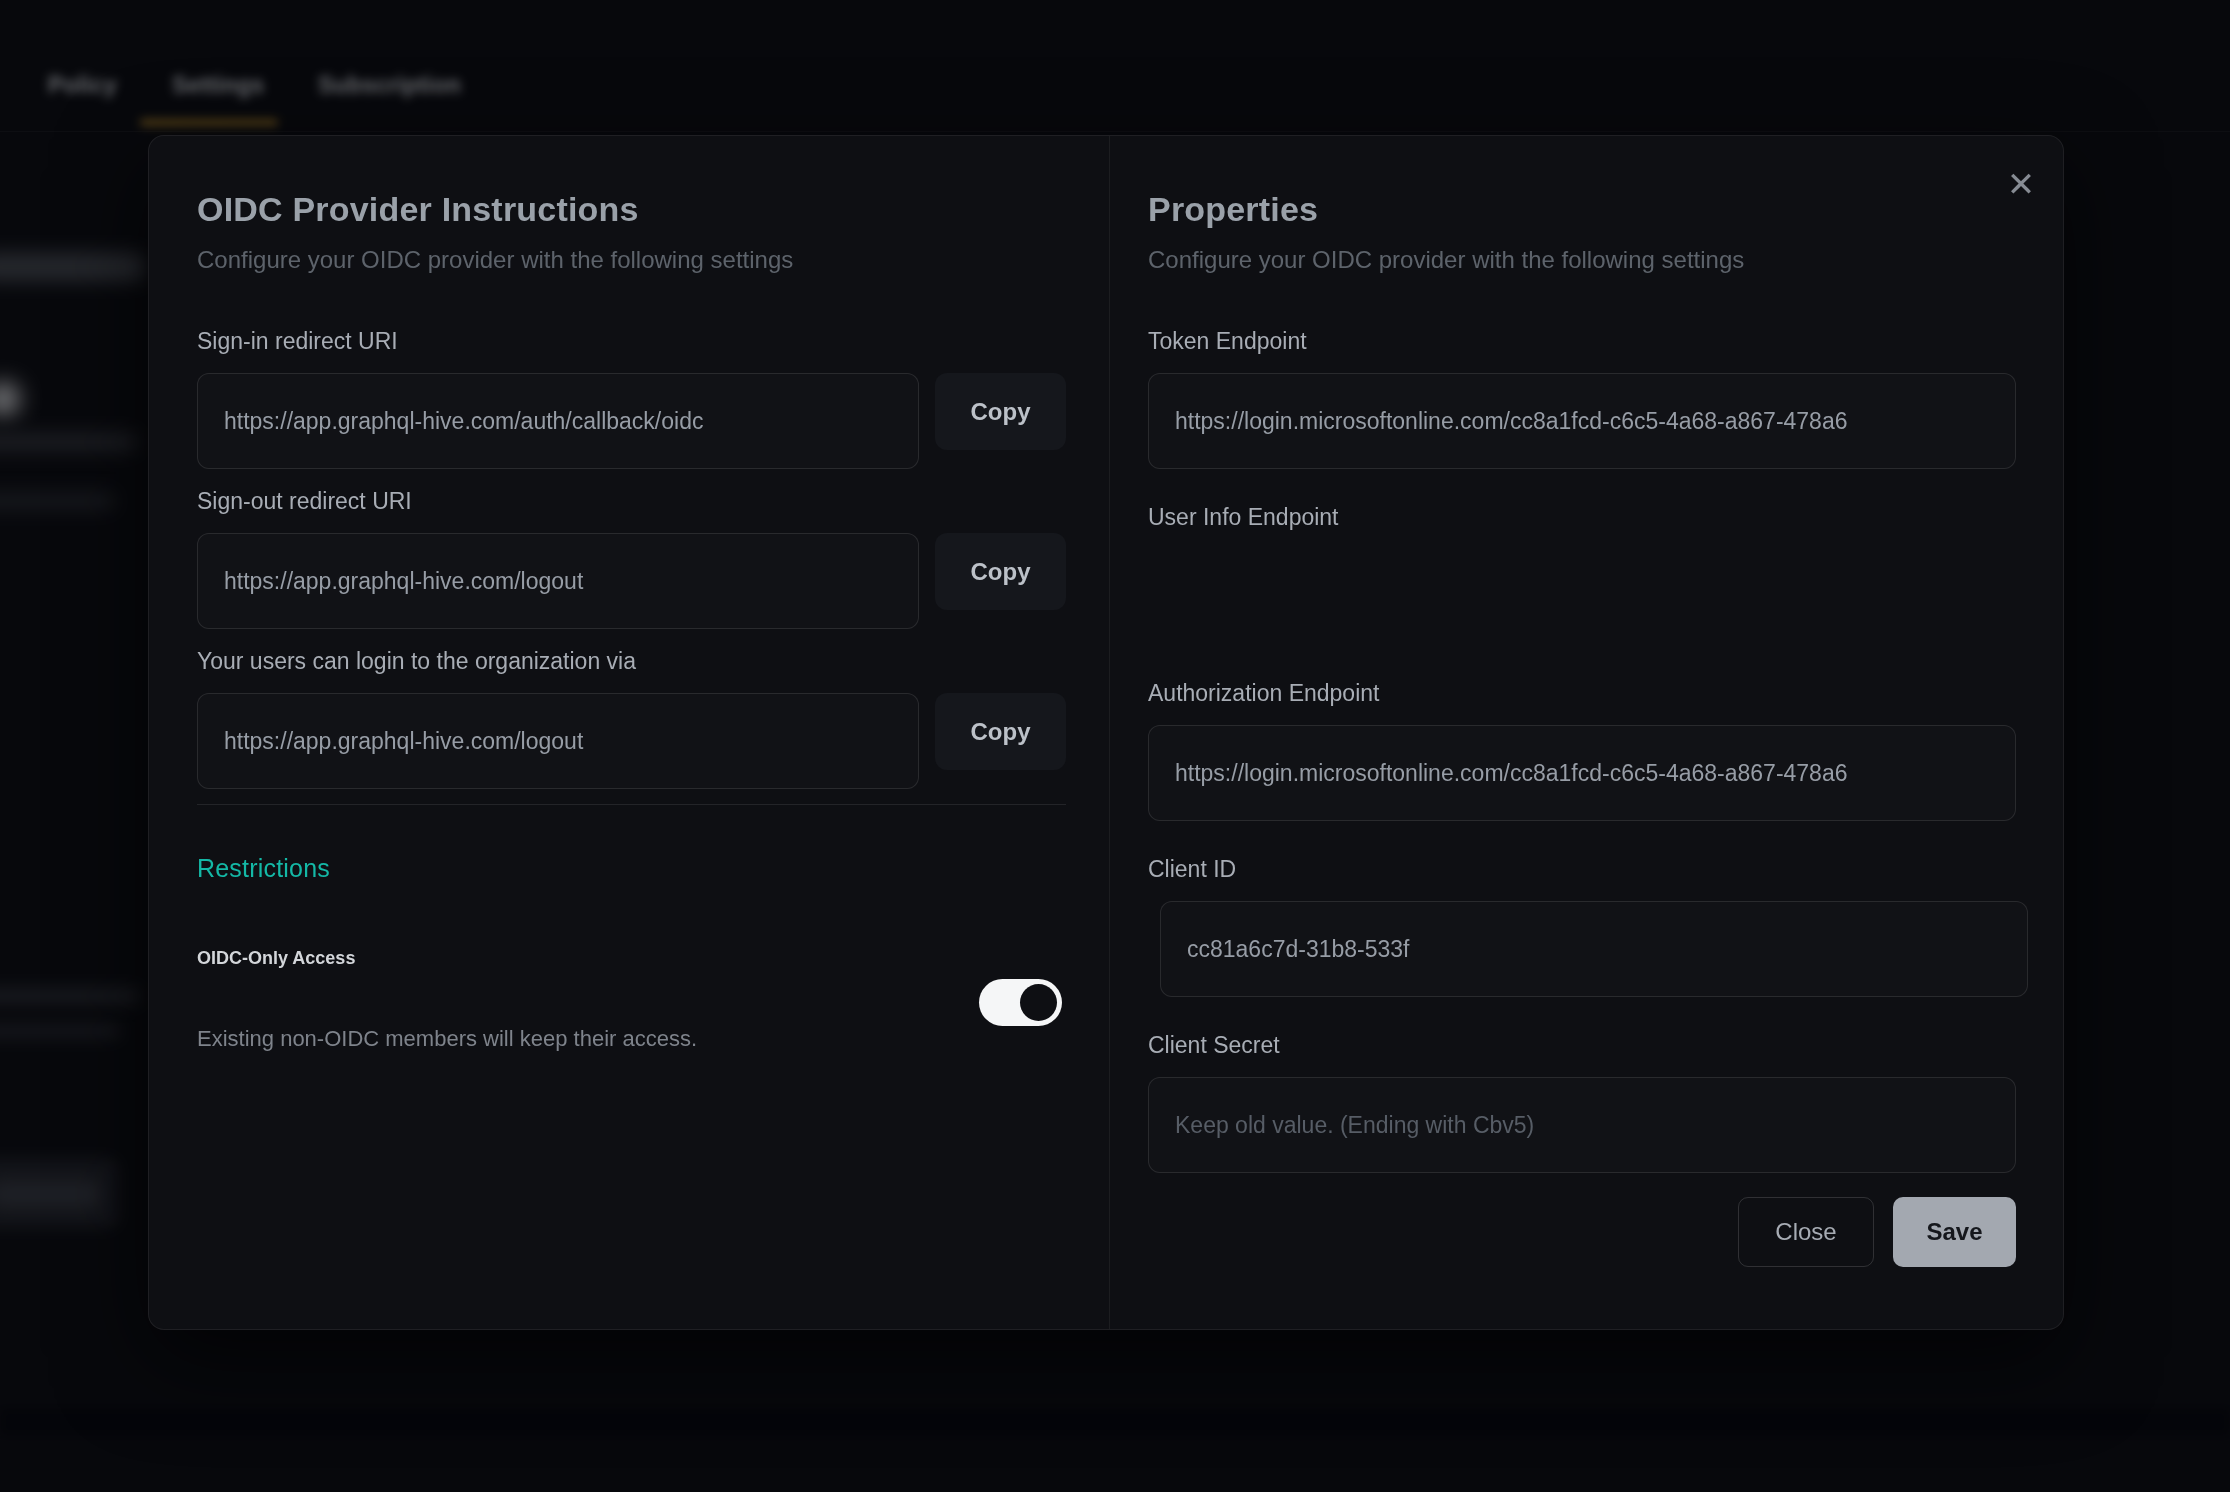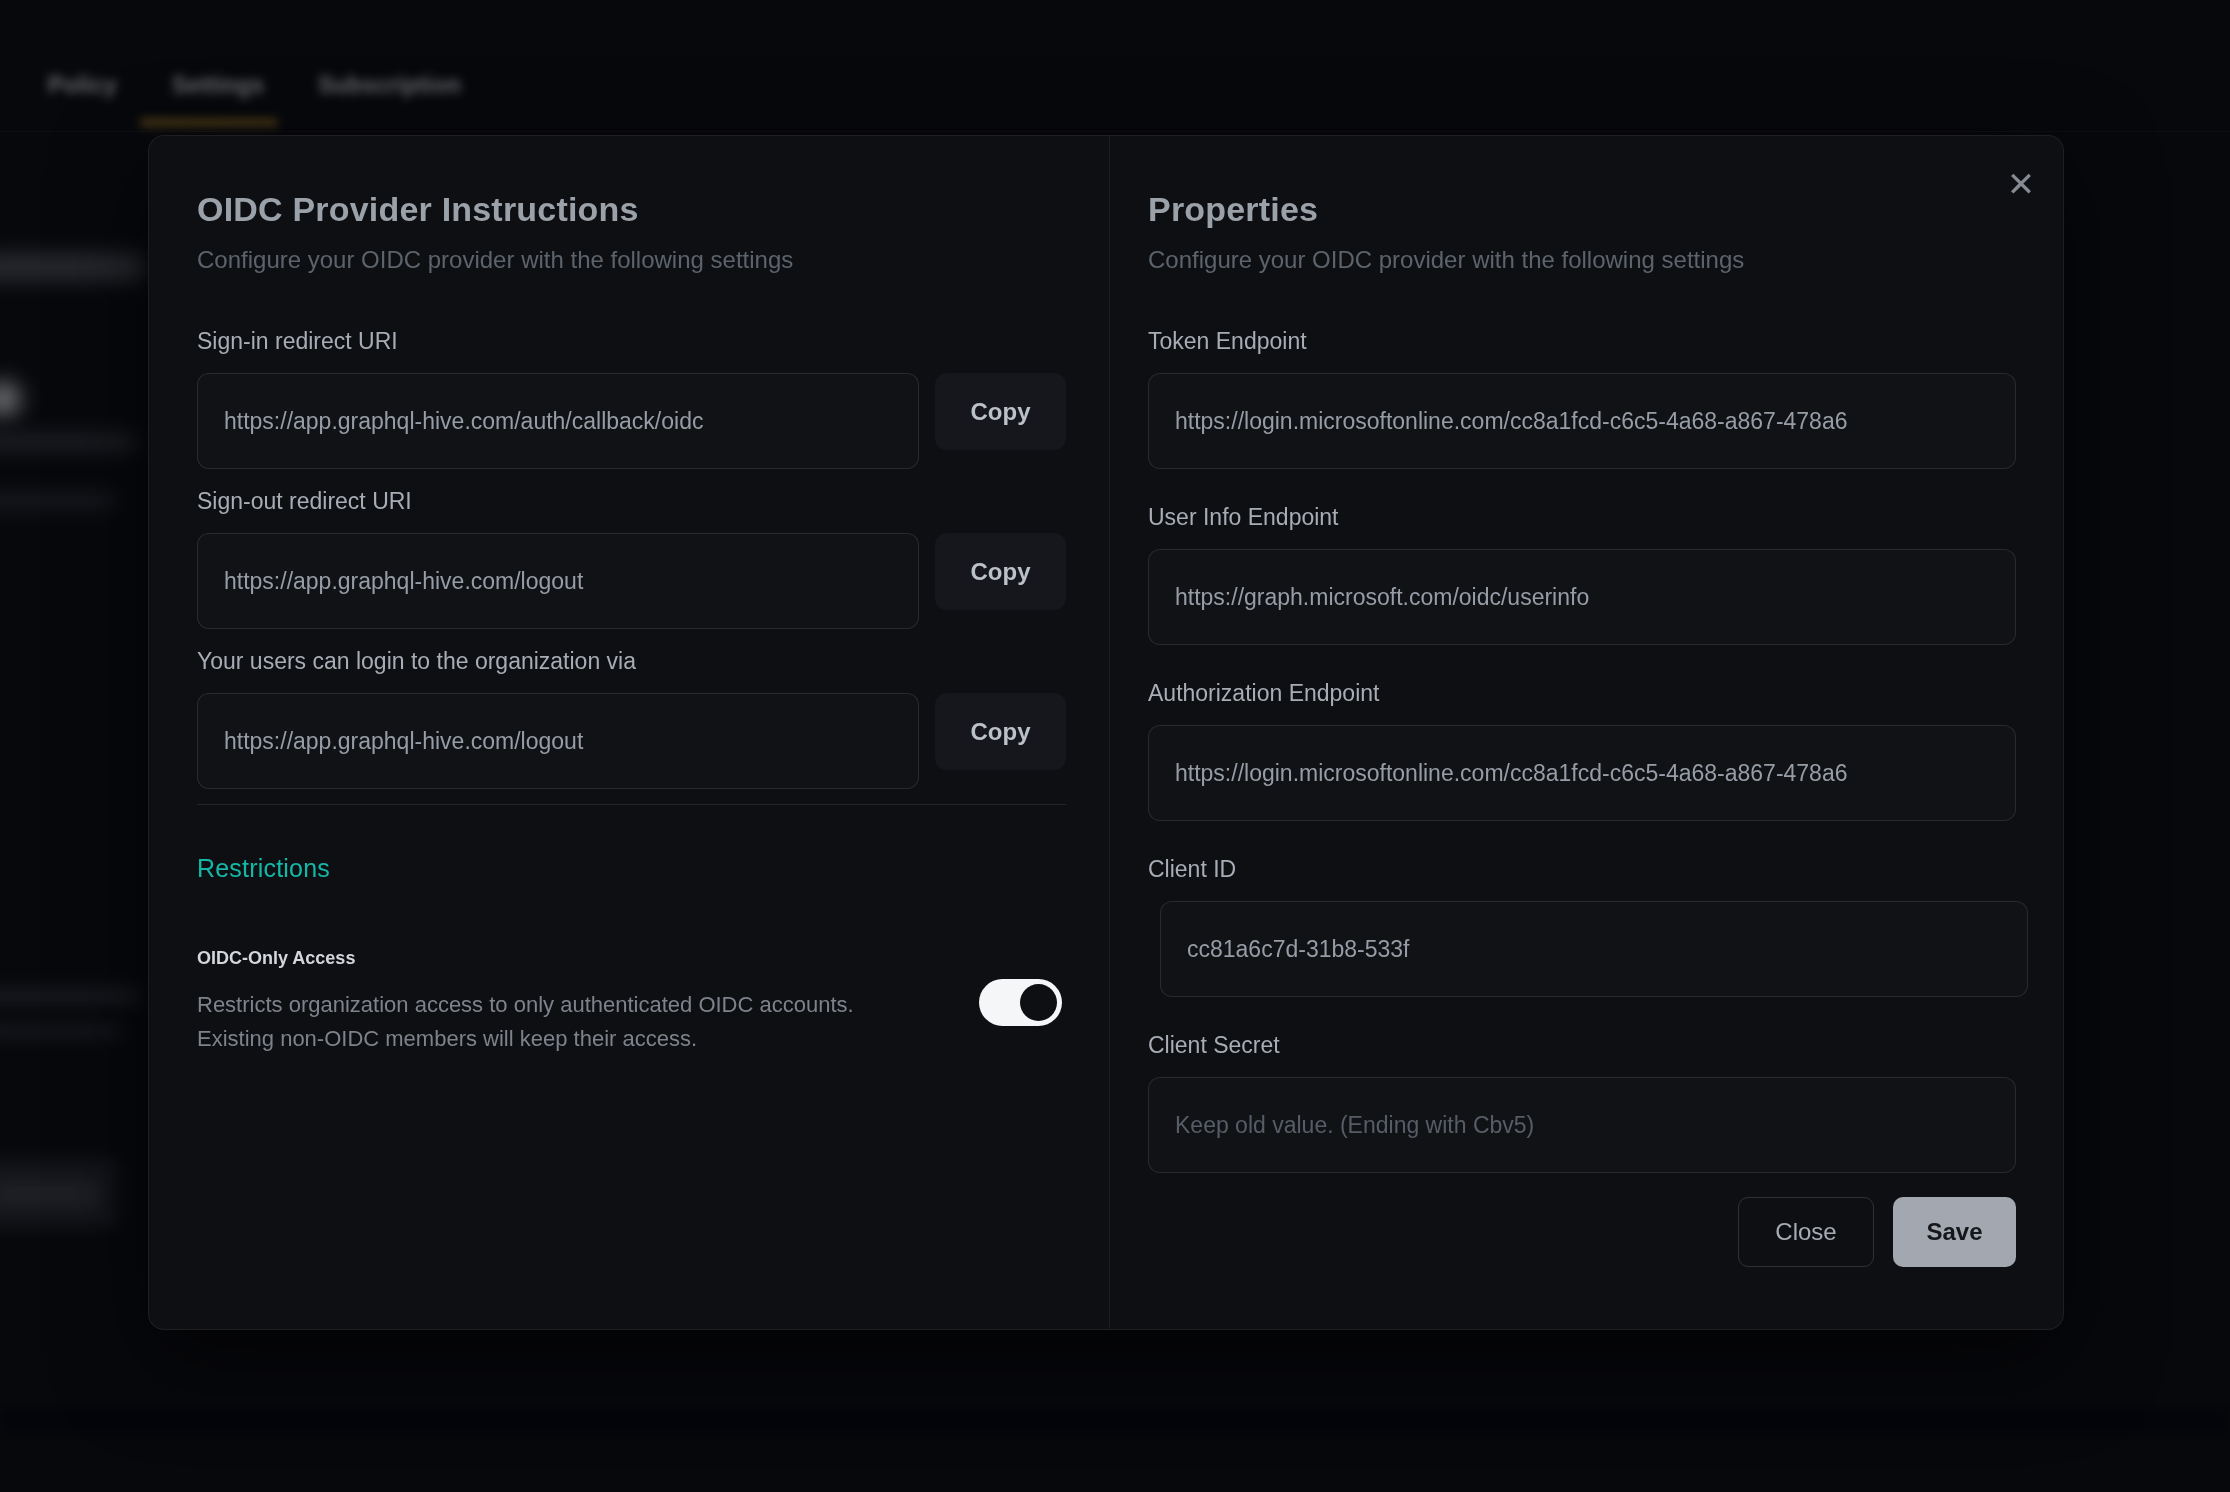--- a/index.html
+++ b/index.html
@@ -104,35 +104,33 @@
   <button class="copy-btn" style="left:786px;top:397px">Copy</button>
 
   <div class="m-abs field-label" style="left:48px;top:512px">Your users can login to the organization via</div>
   <input class="m-abs text-input" style="left: 48px; top: 557px; width: 722px;" readonly="" value="https://app.graphql-hive.com/logout">
   <button class="copy-btn" style="left:786px;top:557px">Copy</button>
 
   <div class="hr" style="top:668px"></div>
 
   <div class="m-abs restrictions-title" style="left:48px;top:718px">Restrictions</div>
   <div class="m-abs toggle-label" style="left:48px;top:812px">OIDC-Only Access</div>
-  <div class="m-abs toggle-desc" style="left:48px;top:852px">Restricts organization access to only authenticated OIDC accounts.</div>
   <div class="m-abs toggle-desc" style="left:48px;top:886px">Existing non-OIDC members will keep their access.</div>
 
   <div class="switch">
     <div class="thumb"></div>
   </div>
 
   <div class="m-abs col-title" style="left:999px;top:54px">Properties</div>
   <div class="m-abs col-sub" style="left:999px;top:110px">Configure your OIDC provider with the following settings</div>
 
   <div class="m-abs field-label" style="left:999px;top:192px">Token Endpoint</div>
   <input class="m-abs text-input" style="left: 999px; top: 237px; width: 868px;" value="https://login.microsoftonline.com/cc8a1fcd-c6c5-4a68-a867-478a6">
 
   <div class="m-abs field-label" style="left:999px;top:368px">User Info Endpoint</div>
-  <input class="m-abs text-input" style="left: 999px; top: 413px; width: 868px;" value="https://graph.microsoft.com/oidc/userinfo">
 
   <div class="m-abs field-label" style="left:999px;top:544px">Authorization Endpoint</div>
   <input class="m-abs text-input" style="left: 999px; top: 589px; width: 868px;" value="https://login.microsoftonline.com/cc8a1fcd-c6c5-4a68-a867-478a6">
 
   <div class="m-abs field-label" style="left:999px;top:720px">Client ID</div>
   <input class="m-abs text-input" style="left: 1011px; top: 765px; width: 868px;" value="cc81a6c7d-31b8-533f">
 
   <div class="m-abs field-label" style="left:999px;top:896px">Client Secret</div>
   <input class="m-abs text-input" style="left: 999px; top: 941px; width: 868px;" placeholder="Keep old value. (Ending with Cbv5)">
 

